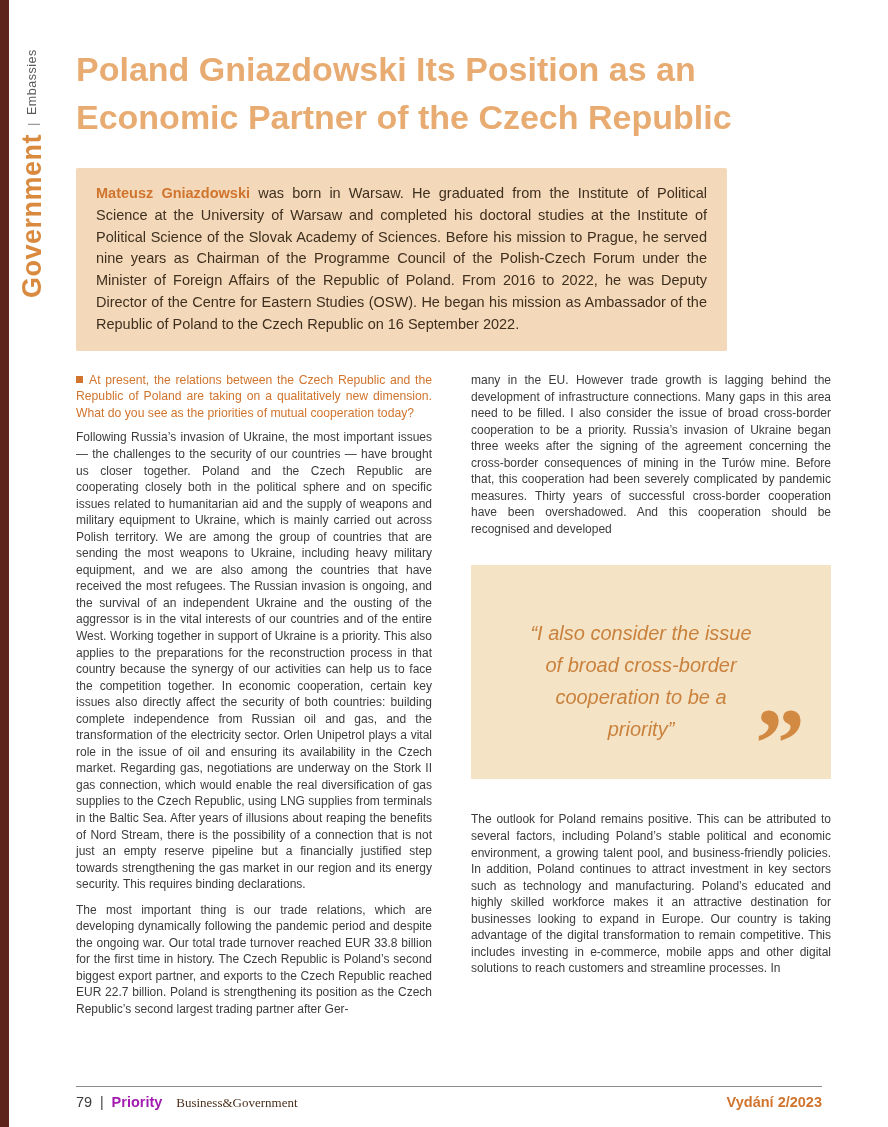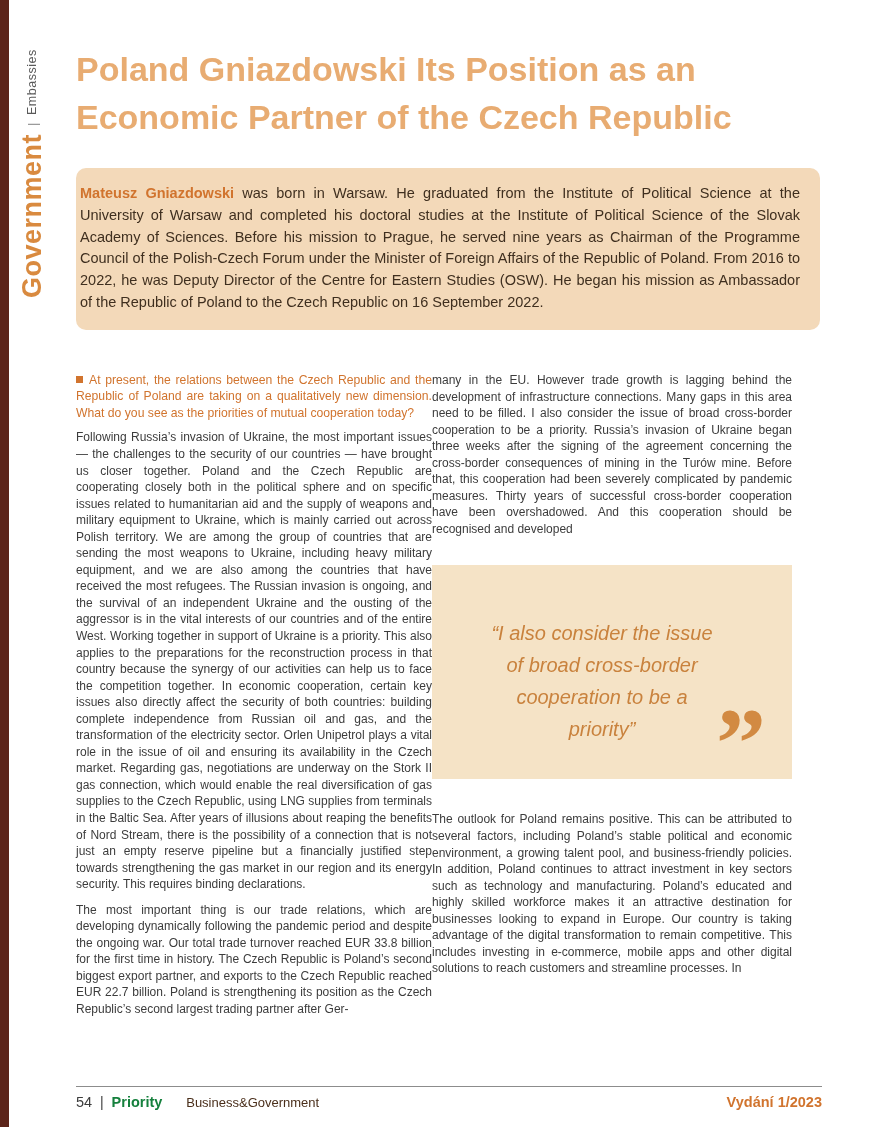--- a/index.html
+++ b/index.html
@@ -22,35 +22,35 @@
   .vl-section { color:#D98A3F; font-weight:bold; font-size:27px; letter-spacing:0.5px; }
   .vl-divider { color:#8a8a8a; font-size:13px; }
   .vl-subsection { color:#5a5a5a; font-size:12.5px; letter-spacing:0.5px; }
 
   .page-title {
     position:absolute; left:76px; top:46px; width:756px;
     font-size:34px; font-weight:bold; color:#E8AC72; line-height:1.4;
   }
 
   .bio-box {
-    position:absolute; left:76px; top:168px; width:744px;
-    background:#F3D9B9; border-radius:10px;
-    padding:15px 20px 16px 4px;
+    position:absolute; left:76px; top:168px; width:651px;
+    background:#F3D9B9; border-radius:2px;
+    padding:15px 20px 16px 20px;
     font-size:14.5px; line-height:1.5; color:#3F2F1F;
     text-align:justify;
   }
   .bio-name { color:#D1742E; font-weight:bold; }
 
   .col {
     position:absolute; top:372px;
     font-size:12px; line-height:1.38; color:#3C3C3C;
     text-align:justify;
   }
   .col-left  { left:76px;  width:356px; }
-  .col-right { left:432px; width:360px; }
+  .col-right { left:471px; width:360px; }
   .col p { margin-bottom:9px; }
 
   .question {
     color:#D1742E; font-weight:normal; font-size:12.2px; line-height:1.35;
     text-align:justify; margin-bottom:8px;
   }
   .sq {
     display:inline-block; width:7px; height:7px; background:#D1742E;
     margin-right:6px; vertical-align:1px;
   }
@@ -75,22 +75,22 @@
     border-top:1px solid #8C8C8C;
   }
   .footer {
     position:absolute; left:76px; right:66px; top:1094px;
     display:flex; justify-content:space-between; align-items:baseline;
     font-size:14px;
   }
   .footer-left { color:#3C3C3C; }
   .f-pagenum { color:#3C3C3C; font-size:14.5px; }
   .f-divider { color:#3C3C3C; margin:0 4px; }
-  .f-brand-primary { color:#15803d; font-weight:bold; font-size:14.5px; margin-right:3px; }
-  .f-brand-secondary { color:#4A2F1B; font-family:Liberation Sans, sans-serif; font-size:13px;margin-left:17px; }
+  .f-brand-primary { color:#a21caf; font-weight:bold; font-size:14.5px; margin-right:10px; }
+  .f-brand-secondary { color:#4A2F1B; font-family:Liberation Serif, serif; font-size:13px; }
   .f-issue { color:#D1742E; font-weight:bold; font-size:14.5px; }
 </style>
 </head>
 <body>
 
 <div class="page">
 
   <div class="edge-strip"></div>
 
   <div class="vertical-label">
@@ -119,21 +119,21 @@
       <span class="pq-mark">”</span>
     </div>
 
     <p>The outlook for Poland remains positive. This can be attributed to several factors, including Poland’s stable political and economic environment, a growing talent pool, and business-friendly policies. In addition, Poland continues to attract investment in key sectors such as technology and manufacturing. Poland’s educated and highly skilled workforce makes it an attractive destination for businesses looking to expand in Europe. Our country is taking advantage of the digital transformation to remain competitive. This includes investing in e-commerce, mobile apps and other digital solutions to reach customers and streamline processes. In</p>
   </div>
 
   <div class="footer-rule"></div>
 
   <div class="footer">
     <div class="footer-left">
-      <span class="f-pagenum">54</span>
+      <span class="f-pagenum">79</span>
       <span class="f-divider">|</span>
       <span class="f-brand-primary">Priority</span>
       <span class="f-brand-secondary">Business&amp;Government</span>
     </div>
-    <div class="f-issue">Vydání 1/2023</div>
+    <div class="f-issue">Vydání 2/2023</div>
   </div>
 
 </div>
 
 </body></html>

